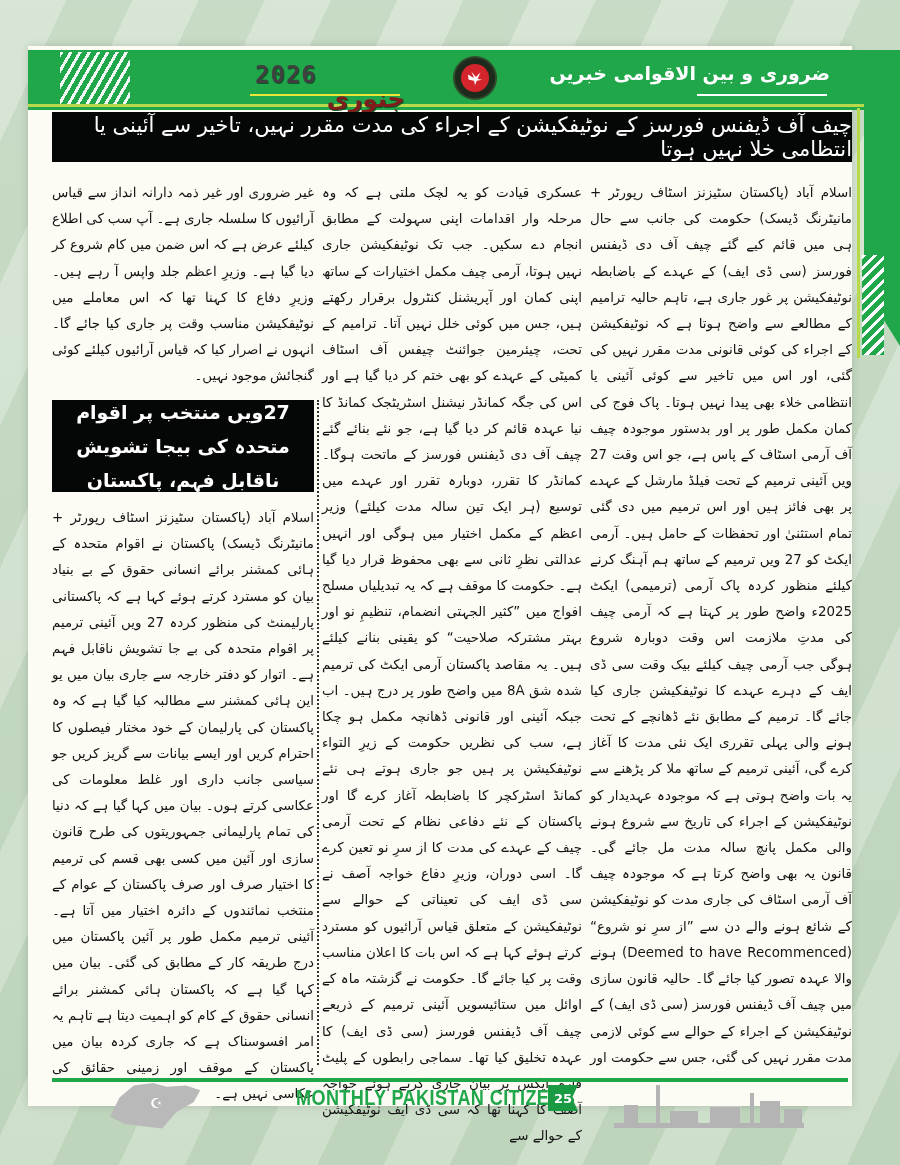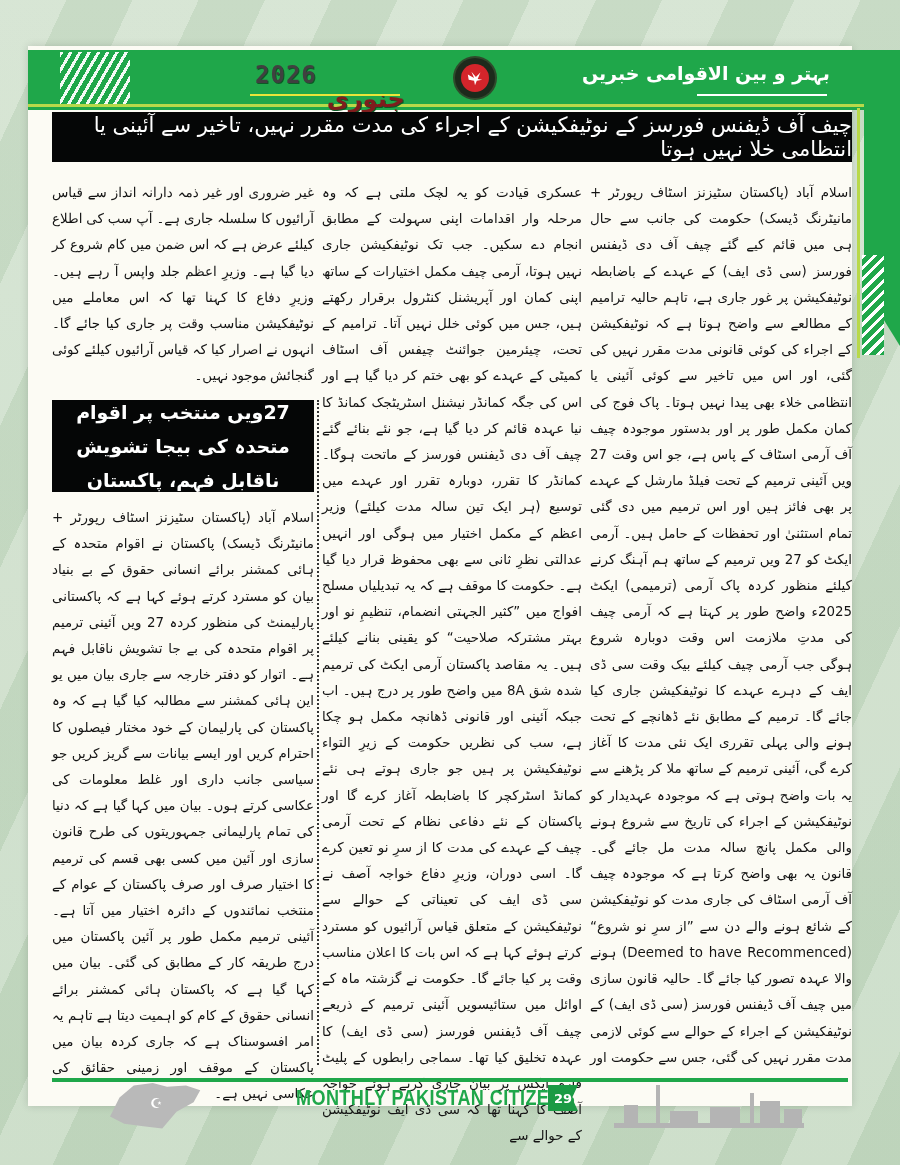--- a/index.html
+++ b/index.html
@@ -146,35 +146,35 @@
 <div class="date-underline"></div>
 
 <div class="logo" title="Pakistan Citizens">
   <div class="logo-inner">
     <svg width="18" height="18" viewBox="0 0 20 20">
       <path d="M2 6 L9 10 L6 3 L11 9 L16 4 L13 11 L18 12 L12 13 L10 18 L9 13 L3 12 Z" fill="#ffffff"></path>
     </svg>
   </div>
 </div>
 
-<div class="section-title">بہتر و بین الاقوامی خبریں</div>
+<div class="section-title">ضروری و بین الاقوامی خبریں</div>
 <div class="section-underline"></div>
 
 <div class="headline">چیف آف ڈیفنس فورسز کے نوٹیفکیشن کے اجراء کی مدت مقرر نہیں، تاخیر سے آئینی یا انتظامی خلا نہیں ہوتا</div>
 
 <div class="col col-right">اسلام آباد (پاکستان سٹیزنز اسٹاف رپورٹر + مانیٹرنگ ڈیسک) حکومت کی جانب سے حال ہی میں قائم کیے گئے چیف آف دی ڈیفنس فورسز (سی ڈی ایف) کے عہدے کے باضابطہ نوٹیفکیشن پر غور جاری ہے، تاہم حالیہ ترامیم کے مطالعے سے واضح ہوتا ہے کہ نوٹیفکیشن کے اجراء کی کوئی قانونی مدت مقرر نہیں کی گئی، اور اس میں تاخیر سے کوئی آئینی یا انتظامی خلاء بھی پیدا نہیں ہوتا۔ پاک فوج کی کمان مکمل طور پر اور بدستور موجودہ چیف آف آرمی اسٹاف کے پاس ہے، جو اس وقت 27 ویں آئینی ترمیم کے تحت فیلڈ مارشل کے عہدے پر بھی فائز ہیں اور اس ترمیم میں دی گئی تمام استثنیٰ اور تحفظات کے حامل ہیں۔ آرمی ایکٹ کو 27 ویں ترمیم کے ساتھ ہم آہنگ کرنے کیلئے منظور کردہ پاک آرمی (ترمیمی) ایکٹ 2025ء واضح طور پر کہتا ہے کہ آرمی چیف کی مدتِ ملازمت اس وقت دوبارہ شروع ہوگی جب آرمی چیف کیلئے بیک وقت سی ڈی ایف کے دہرے عہدے کا نوٹیفکیشن جاری کیا جائے گا۔ ترمیم کے مطابق نئے ڈھانچے کے تحت ہونے والی پہلی تقرری ایک نئی مدت کا آغاز کرے گی، آئینی ترمیم کے ساتھ ملا کر پڑھنے سے یہ بات واضح ہوتی ہے کہ موجودہ عہدیدار کو نوٹیفکیشن کے اجراء کی تاریخ سے شروع ہونے والی مکمل پانچ سالہ مدت مل جائے گی۔ قانون یہ بھی واضح کرتا ہے کہ موجودہ چیف آف آرمی اسٹاف کی جاری مدت کو نوٹیفکیشن کے شائع ہونے والے دن سے ”از سرِ نو شروع“ (Deemed to have Recommenced) ہونے والا عہدہ تصور کیا جائے گا۔ حالیہ قانون سازی میں چیف آف ڈیفنس فورسز (سی ڈی ایف) کے نوٹیفکیشن کے اجراء کے حوالے سے کوئی لازمی مدت مقرر نہیں کی گئی، جس سے حکومت اور</div>
 <div class="col col-mid">عسکری قیادت کو یہ لچک ملتی ہے کہ وہ مرحلہ وار اقدامات اپنی سہولت کے مطابق انجام دے سکیں۔ جب تک نوٹیفکیشن جاری نہیں ہوتا، آرمی چیف مکمل اختیارات کے ساتھ اپنی کمان اور آپریشنل کنٹرول برقرار رکھتے ہیں، جس میں کوئی خلل نہیں آتا۔ ترامیم کے تحت، چیئرمین جوائنٹ چیفس آف اسٹاف کمیٹی کے عہدے کو بھی ختم کر دیا گیا ہے اور اس کی جگہ کمانڈر نیشنل اسٹریٹجک کمانڈ کا نیا عہدہ قائم کر دیا گیا ہے، جو نئے بنائے گئے چیف آف دی ڈیفنس فورسز کے ماتحت ہوگا۔ کمانڈر کا تقرر، دوبارہ تقرر اور عہدے میں توسیع (ہر ایک تین سالہ مدت کیلئے) وزیر اعظم کے مکمل اختیار میں ہوگی اور انہیں عدالتی نظرِ ثانی سے بھی محفوظ قرار دیا گیا ہے۔ حکومت کا موقف ہے کہ یہ تبدیلیاں مسلح افواج میں ”کثیر الجہتی انضمام، تنظیمِ نو اور بہتر مشترکہ صلاحیت“ کو یقینی بنانے کیلئے ہیں۔ یہ مقاصد پاکستان آرمی ایکٹ کی ترمیم شدہ شق 8A میں واضح طور پر درج ہیں۔ اب جبکہ آئینی اور قانونی ڈھانچہ مکمل ہو چکا ہے، سب کی نظریں حکومت کے زیرِ التواء نوٹیفکیشن پر ہیں جو جاری ہوتے ہی نئے کمانڈ اسٹرکچر کا باضابطہ آغاز کرے گا اور پاکستان کے نئے دفاعی نظام کے تحت آرمی چیف کے عہدے کی مدت کا از سرِ نو تعین کرے گا۔ اسی دوران، وزیرِ دفاع خواجہ آصف نے سی ڈی ایف کی تعیناتی کے حوالے سے نوٹیفکیشن کے متعلق قیاس آرائیوں کو مسترد کرتے ہوئے کہا ہے کہ اس بات کا اعلان مناسب وقت پر کیا جائے گا۔ حکومت نے گزشتہ ماہ کے اوائل میں ستائیسویں آئینی ترمیم کے ذریعے چیف آف ڈیفنس فورسز (سی ڈی ایف) کا عہدہ تخلیق کیا تھا۔ سماجی رابطوں کے پلیٹ فارم ایکس پر بیان جاری کرتے ہوئے خواجہ آصف کا کہنا تھا کہ سی ڈی ایف نوٹیفکیشن کے حوالے سے</div>
 <div class="col col-left-top">غیر ضروری اور غیر ذمہ دارانہ انداز سے قیاس آرائیوں کا سلسلہ جاری ہے۔ آپ سب کی اطلاع کیلئے عرض ہے کہ اس ضمن میں کام شروع کر دیا گیا ہے۔ وزیرِ اعظم جلد واپس آ رہے ہیں۔ وزیرِ دفاع کا کہنا تھا کہ اس معاملے میں نوٹیفکیشن مناسب وقت پر جاری کیا جائے گا۔ انہوں نے اصرار کیا کہ قیاس آرائیوں کیلئے کوئی گنجائش موجود نہیں۔</div>
 
 <div class="col-divider"></div>
 
 <div class="sub-headline">
   <div>27ویں منتخب پر اقوام متحدہ کی بیجا تشویش</div>
   <div>ناقابل فہم، پاکستان</div>
 </div>
 <div class="col col-left-bottom">اسلام آباد (پاکستان سٹیزنز اسٹاف رپورٹر + مانیٹرنگ ڈیسک) پاکستان نے اقوام متحدہ کے ہائی کمشنر برائے انسانی حقوق کے بے بنیاد بیان کو مسترد کرتے ہوئے کہا ہے کہ پاکستانی پارلیمنٹ کی منظور کردہ 27 ویں آئینی ترمیم پر اقوام متحدہ کی بے جا تشویش ناقابل فہم ہے۔ اتوار کو دفتر خارجہ سے جاری بیان میں یو این ہائی کمشنر سے مطالبہ کیا گیا ہے کہ وہ پاکستان کی پارلیمان کے خود مختار فیصلوں کا احترام کریں اور ایسے بیانات سے گریز کریں جو سیاسی جانب داری اور غلط معلومات کی عکاسی کرتے ہوں۔ بیان میں کہا گیا ہے کہ دنیا کی تمام پارلیمانی جمہوریتوں کی طرح قانون سازی اور آئین میں کسی بھی قسم کی ترمیم کا اختیار صرف اور صرف پاکستان کے عوام کے منتخب نمائندوں کے دائرہ اختیار میں آتا ہے۔ آئینی ترمیم مکمل طور پر آئین پاکستان میں درج طریقہ کار کے مطابق کی گئی۔ بیان میں کہا گیا ہے کہ پاکستان ہائی کمشنر برائے انسانی حقوق کے کام کو اہمیت دیتا ہے تاہم یہ امر افسوسناک ہے کہ جاری کردہ بیان میں پاکستان کے موقف اور زمینی حقائق کی عکاسی نہیں ہے۔</div>
 
 <div class="footer-line"></div>
 <div class="footer-map"></div>
 <div class="footer-map-star">☪</div>
 <div class="footer-title">MONTHLY PAKISTAN CITIZENS</div>
-<div class="footer-page">29</div>
+<div class="footer-page">25</div>
 <div class="footer-skyline"></div>
 
 </body></html>

